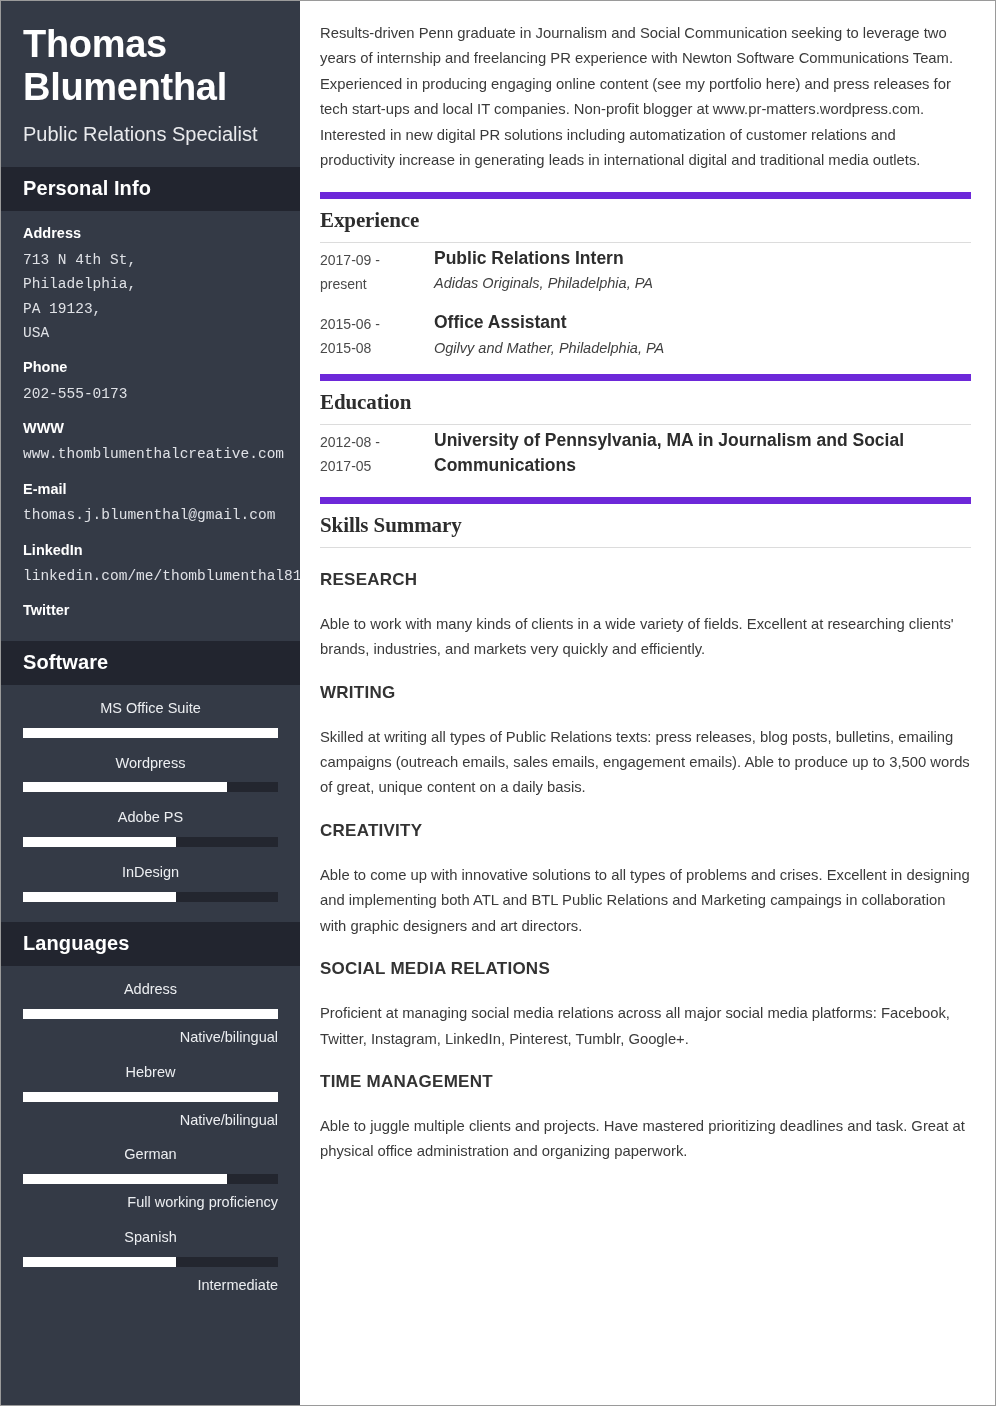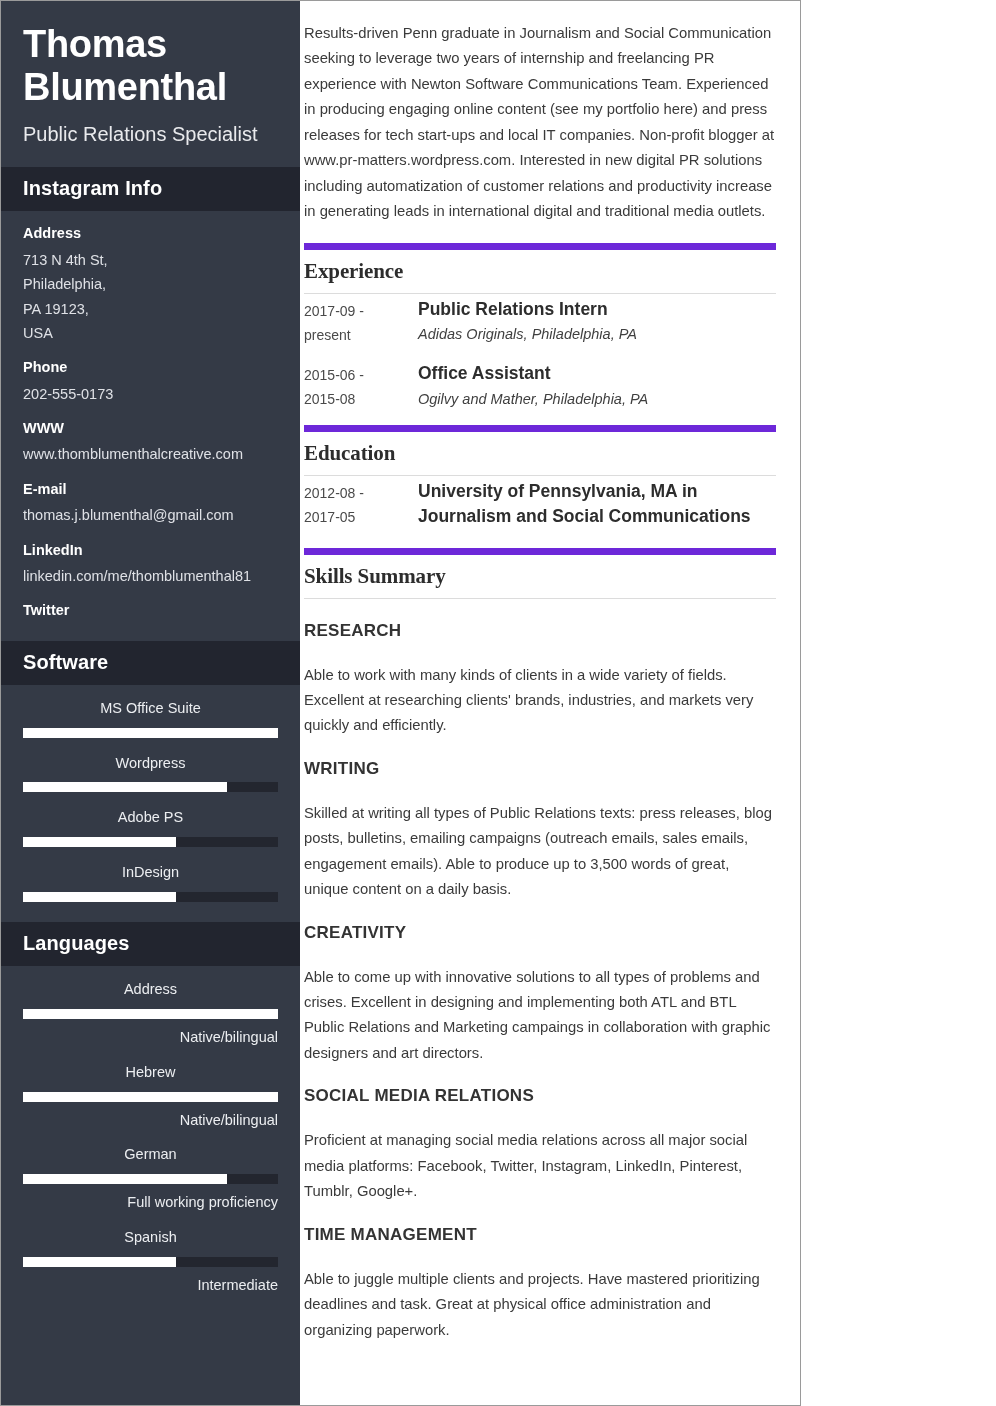--- a/index.html
+++ b/index.html
@@ -7,21 +7,21 @@
   html, body {
     margin: 0; padding: 0;
     background: #ffffff;
   }
   body {
     font-family: "Liberation Sans", sans-serif;
     -webkit-font-smoothing: antialiased;
   }
   .page {
     position: relative;
-    width: 801px;
+    width: 996px;
     height: 1406px;
     background: #be185d;
     border: 1px solid #9a9a9a;
     overflow: hidden;
     display: flex;
   }
 
   
   .sidebar {
     width: 299px;
@@ -70,21 +70,21 @@
     font-weight: bold;
     color: #ffffff;
     margin-bottom: 5px;
     line-height: 1.2;
   }
   .contact-value {
     font-size: 14.5px;
     color: #dfe1e6;
     line-height: 1.68;
   }
-  .contact-value .addr-line { display: block; }
+  .contact-value .addr-line { display: block; font-family: Liberation Mono, monospace; }
 
   
   .bar-item { margin-bottom: 16px; }
   .bar-item:last-child { margin-bottom: 4px; }
   .bar-name {
     font-size: 14.5px;
     color: #eceef1;
     line-height: 1.3;
     margin-bottom: 10px;
     text-align: center;
@@ -107,21 +107,21 @@
     text-align: right;
     margin-top: 9px;
     line-height: 1.3;
   }
   .sidebar-filler { flex: 1 1 auto; background: #343a46; }
 
   
   .main {
     flex: 1 1 auto;
     background: #ffffff;
-    padding: 16px 24px 24px 4px;
+    padding: 16px 24px 24px 20px;
     min-width: 0;
   }
   .summary {
     font-size: 14.8px;
     line-height: 1.72;
     color: #3a3a3a;
     margin: 0 0 18px 0;
     padding-top: 4px;
   }
   .section {
@@ -186,21 +186,21 @@
 
 <div class="page">
 
   <aside class="sidebar">
 
     <div class="name-block">
       <h1 class="full-name">Thomas Blumenthal</h1>
       <div class="job-title">Public Relations Specialist</div>
     </div>
 
-    <div class="section-head">Instagram Info</div>
+    <div class="section-head">Personal Info</div>
     <div class="section-body" id="contact-list">
         <div class="contact-item">
           <div class="contact-label">Address</div>
           <div class="contact-value">
             <span class="addr-line">713 N 4th St,</span>
             <span class="addr-line">Philadelphia,</span>
             <span class="addr-line">PA 19123,</span>
             <span class="addr-line">USA</span>
           </div>
         </div>

